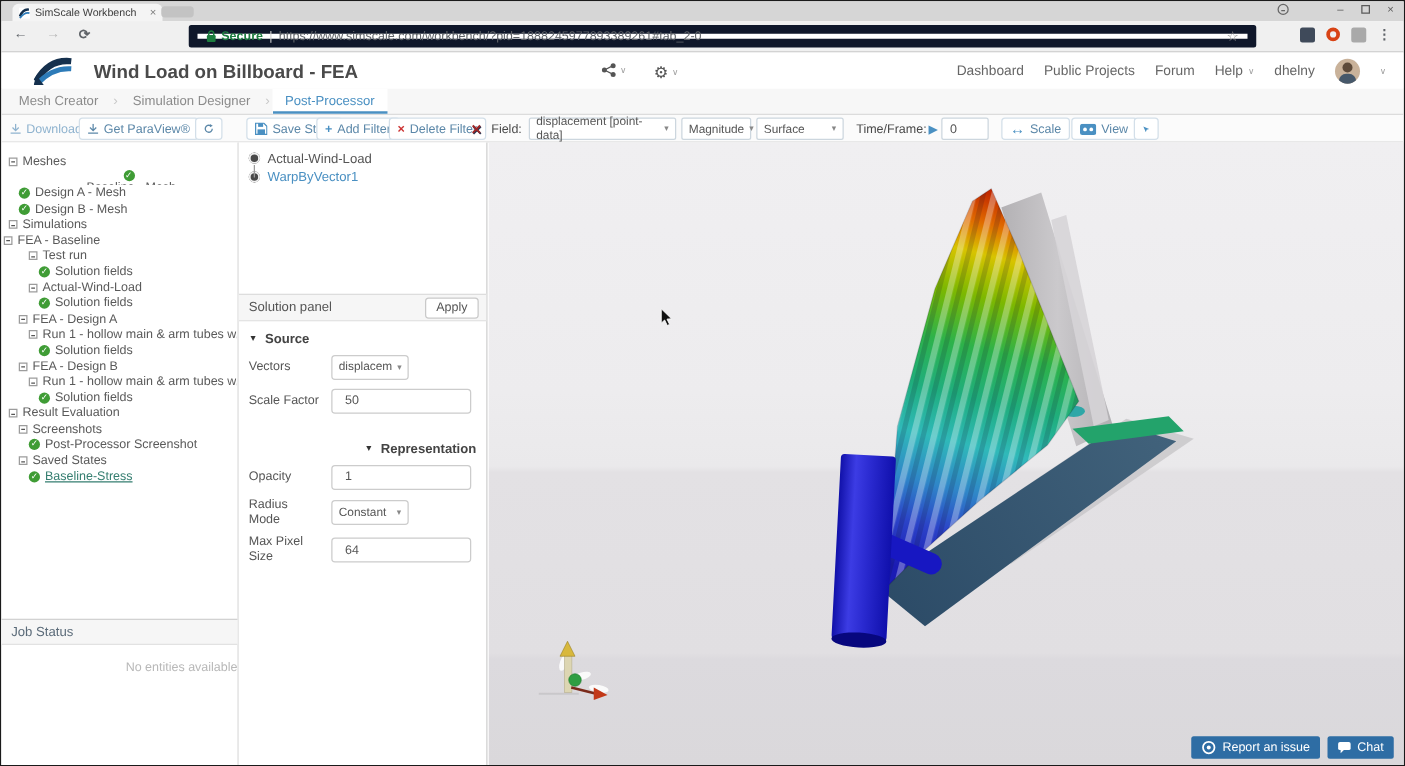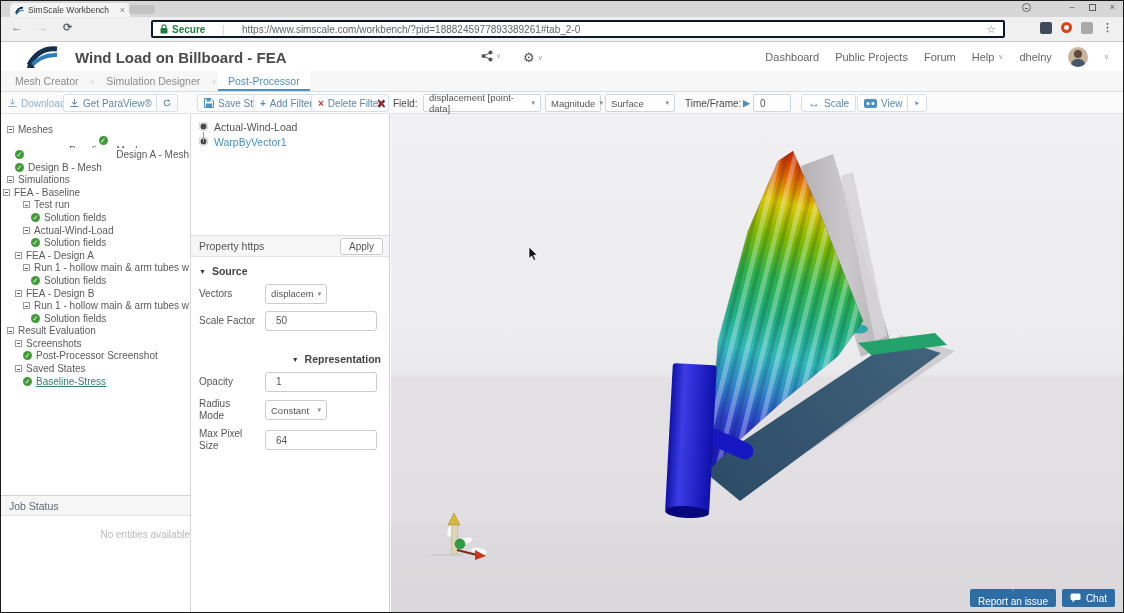--- a/index.html
+++ b/index.html
@@ -19,21 +19,21 @@
   .btab .x { color:#7a7a7a; font-size:9px; }
   .btabstub { position:absolute; left:128px; top:4px; width:26px; height:9px; background:#c3c3c3; border-radius:3px; }
   .winctl { position:absolute; top:1px; right:8px; display:flex; gap:14px; align-items:center; color:#5a5a5a; font-size:9px; }
   .winctl .restore { width:7px; height:7px; border:1px solid #5a5a5a; }
   .profile-ic { position:absolute; top:2px; right:92px; width:9px; height:9px; border:1px solid #666; border-radius:50%; }
   .profile-ic::after { content:""; position:absolute; left:2px; top:3.5px; width:3px; height:1.5px; background:#666; }
 
   .urlbar { position:absolute; left:0; top:16px; right:0; height:25px; background:#f0f0f0; border-bottom:1px solid #c9c9c9; }
   .navic { position:absolute; top:4px; font-size:11px; color:#5f6368; }
   .urlfield { position:absolute; left:150px; right:118px; top:3px; height:18px; background:#fff;
-              border:2px solid #0f172a; border-radius:2px; display:flex; align-items:center; padding:0 7px; gap:17px; }
+              border:7px solid #0f172a; border-radius:2px; display:flex; align-items:center; padding:0 7px; gap:5px; }
   .secure { color:#1d7d3f; font-size:10px; font-weight:bold; display:flex; align-items:center; gap:4px; }
   .urlsep { color:#d0d0d0; font-size:10px; }
   .urltxt { color:#5f6368; font-size:10px; white-space:nowrap; overflow:hidden; flex:1; }
   .star { margin-left:auto; color:#8a8a8a; font-size:11px; }
   .extrow { position:absolute; right:10px; top:4px; display:flex; gap:9px; align-items:center; }
   .ext1 { width:12px; height:12px; background:#3f4a5a; border-radius:2px; }
   .ext2 { width:11px; height:11px; border:3px solid #d84315; border-radius:50%; }
   .ext3 { width:12px; height:12px; background:#a9a9a9; border-radius:2px; }
   .kebab { color:#5f6368; font-size:11px; font-weight:bold; }
 
@@ -107,21 +107,21 @@
              display:flex; align-items:center; justify-content:space-between; padding:0 5px; margin-left:8px; background:#fff; }
   .finput { width:112px; height:20px; border:1px solid #ccc; border-radius:3px; font-size:10px; color:#555;
             display:flex; align-items:center; padding:0 10px; margin-left:8px; background:#fff; }
 
   
   .viewport { position:absolute; left:390px; top:113px; right:0; bottom:0;
     background:linear-gradient(#f0eff1 0%, #edecee 40%, #eae9eb 52%, #e3e1e4 53%, #e1dfe2 82%, #dcdade 83%, #dad8db 100%); }
   .vsvg { position:absolute; left:0; top:0; }
   .vbtn { position:absolute; bottom:5px; height:18px; background:#2e6da4; color:#fff; font-size:10px; border-radius:2px;
           display:flex; align-items:center; gap:5px; padding:0 8px; }
-  .vbtn-report { right:67px;flex-direction:column; }
+  .vbtn-report { right:67px; }
   .vbtn-chat { right:8px; }
 </style>
 </head>
 <body>
 
 <div class="frame">
 
   <div class="tabstrip">
     <div class="btab">
       <svg class="fav" viewBox="0 0 10 10">
@@ -283,21 +283,21 @@
   <div class="leftpanel">
     <div class="tree">
         <div class="trow" style="padding-left: 6px;">
           <span class="expander"></span>
           <span>Meshes</span>
         </div>
         <div class="trow" style="padding-left: 20px; flex-direction: column;">
           <span class="check">✓</span>
           <span>Baseline - Mesh</span>
         </div>
-        <div class="trow" style="padding-left: 14px; justify-content: space-between;">
+        <div class="trow" style="padding-left: 14px;">
           <span class="check">✓</span>
           <span>Design A - Mesh</span>
         </div>
         <div class="trow" style="padding-left: 14px;">
           <span class="check">✓</span>
           <span>Design B - Mesh</span>
         </div>
         <div class="trow" style="padding-left: 6px;">
           <span class="expander"></span>
           <span>Simulations</span>
@@ -379,21 +379,21 @@
     <div class="prow">
           <span class="pnode"></span>
           <span>Actual-Wind-Load</span>
         </div>
         <div class="prow selected">
           <span class="pnode"></span>
           <span>WarpByVector1</span>
         </div>
       </div>
     <div class="prophead">
-      <span>Property https</span>
+      <span>Solution panel</span>
       <span class="applybtn">Apply</span>
     </div>
     <div class="propbody">
         <div class="phdr">
           <span class="tri">▼</span>
           <span>Source</span>
         </div>
         <div class="frow">
           <span class="flabel">Vectors</span>
           <div class="fselect">

